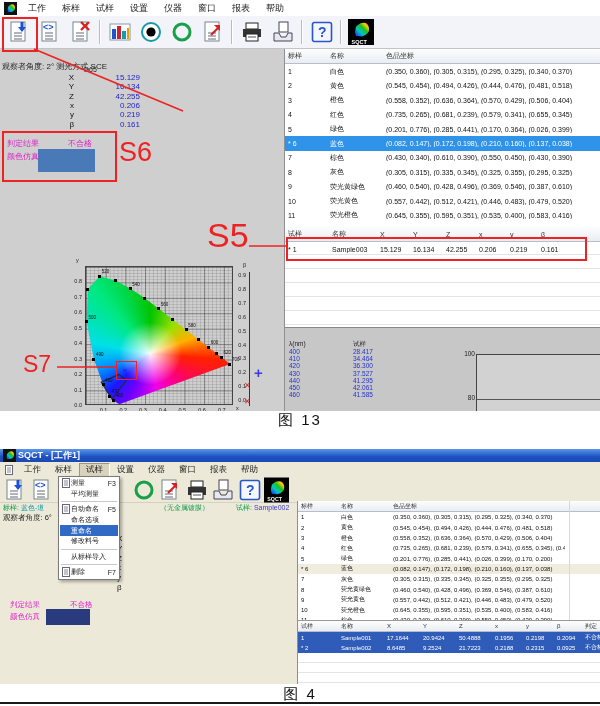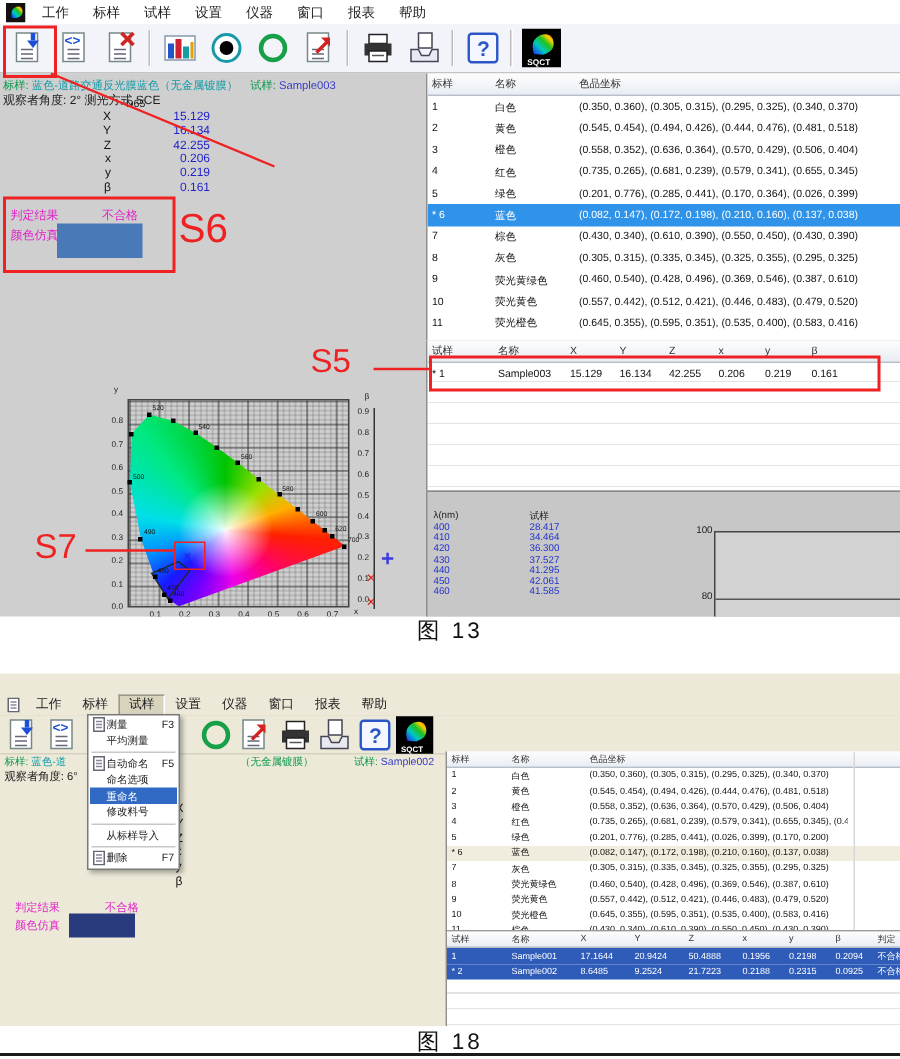--- a/index.html
+++ b/index.html
@@ -215,26 +215,20 @@
                 <stop offset="1" stop-color="#ff2020"></stop>
               </linearGradient>
             </defs>
             <rect width="26" height="26" fill="#000"></rect>
             <path d="M8 17 Q5 8 12 4.5 Q20 2 21 9 Q22 15 14 17.5 Z" fill="url(#rg)"></path>
             <text x="3.5" y="24.5" font-size="5.5" fill="#fff" font-weight="bold">SQCT</text>
           </svg>
         </div>
       </div>
 
-    <div class="inf nowrap" style="left:2px;top:52px">
-      <span class="lab-green">标样:</span>
-      <span class="val-teal">蓝色-道路交通反光膜蓝色（无金属镀膜）</span>
-      <span class="lab-green" style="margin-left:6px">试样:</span>
-      <span class="val-blue">Sample003</span>
-    </div>
     <div class="inf nowrap" style="left:2px;top:61px;color:#222;font-size:8px">观察者角度: 2°  测光方式 SCE</div>
     <div class="inf" style="left:84px;top:66px;color:#222;font-size:7px">D65</div>
     <div id="f13-tri">
         <div class="tri-row" style="left: 60px; top: 73px; width: 80px;">
           <div class="tri-lab">X</div>
           <div class="tri-val">15.129</div>
         </div>
         <div class="tri-row" style="left: 60px; top: 82.3px; width: 80px;">
           <div class="tri-lab">Y</div>
           <div class="tri-val">16.134</div>
@@ -470,27 +464,36 @@
 
     <svg class="overlay" width="600" height="411">
       <line x1="34" y1="49" x2="183" y2="111" stroke="#ee2222" stroke-width="1.6"></line>
       <line x1="249" y1="246" x2="288" y2="246" stroke="#ee2222" stroke-width="1.6"></line>
       <line x1="57" y1="367" x2="116" y2="367" stroke="#ee2222" stroke-width="1.6"></line>
     </svg>
     <div class="red-box" style="left:2px;top:17px;width:32px;height:31px"></div>
     <div class="red-box" style="left:2px;top:131px;width:111px;height:47px"></div>
     <div class="red-text" style="left:119px;top:137px;font-size:27px">S6</div>
     <div class="red-box" style="left:286px;top:237px;width:297px;height:20px"></div>
-    <div class="red-text" style="left:207px;top:228px;font-size:22px">S5</div>
+    <div class="red-text" style="left:207px;top:216px;font-size:34px">S5</div>
     <div class="red-text" style="left:23px;top:351px;font-size:23px">S7</div>
   </div>
 
   <div class="caption" style="top:411px">图 13</div>
 
   <div id="f14">
+    <div id="f14-title">
+      <span class="tbi" style="width:14px;height:11px;margin:0 2px">
+          <svg width="13" height="13" viewBox="0 0 13 13">
+            <rect width="13" height="13" fill="#111"></rect>
+            <path d="M4 10 Q2.5 4 7 2.5 Q11 1.5 11 6 Q11 9 7 10 Z" fill="url(#rg)"></path>
+          </svg>
+        </span>
+      <span>SQCT - [工作1]</span>
+    </div>
     <div id="f14-menubar">
       <span class="tbi" style="width:13px;height:11px;margin:0 2px">
           <svg width="10" height="10" viewBox="0 0 10 10">
             <rect x="1.5" y="0.5" width="7" height="9" fill="#fff" stroke="#667"></rect>
             <line x1="3" y1="3" x2="7" y2="3" stroke="#889"></line>
             <line x1="3" y1="5" x2="7" y2="5" stroke="#889"></line>
             <line x1="3" y1="7" x2="7" y2="7" stroke="#889"></line>
           </svg>
         </span>
     <div class="menu-item14">工作</div>
@@ -763,15 +766,15 @@
           <div class="tc" style="width: 36px;">9.2524</div>
           <div class="tc" style="width: 36px;">21.7223</div>
           <div class="tc" style="width: 31px;">0.2188</div>
           <div class="tc" style="width: 31px;">0.2315</div>
           <div class="tc" style="width: 28px;">0.0925</div>
           <div class="tc grow">不合格</div>
         </div>
       </div>
   </div>
 
-  <div class="caption" style="top:685px">图 18</div>
+  <div class="caption" style="top:685px">图 4</div>
   <div id="bottom-rule"></div>
 </div>
 
 </body></html>

